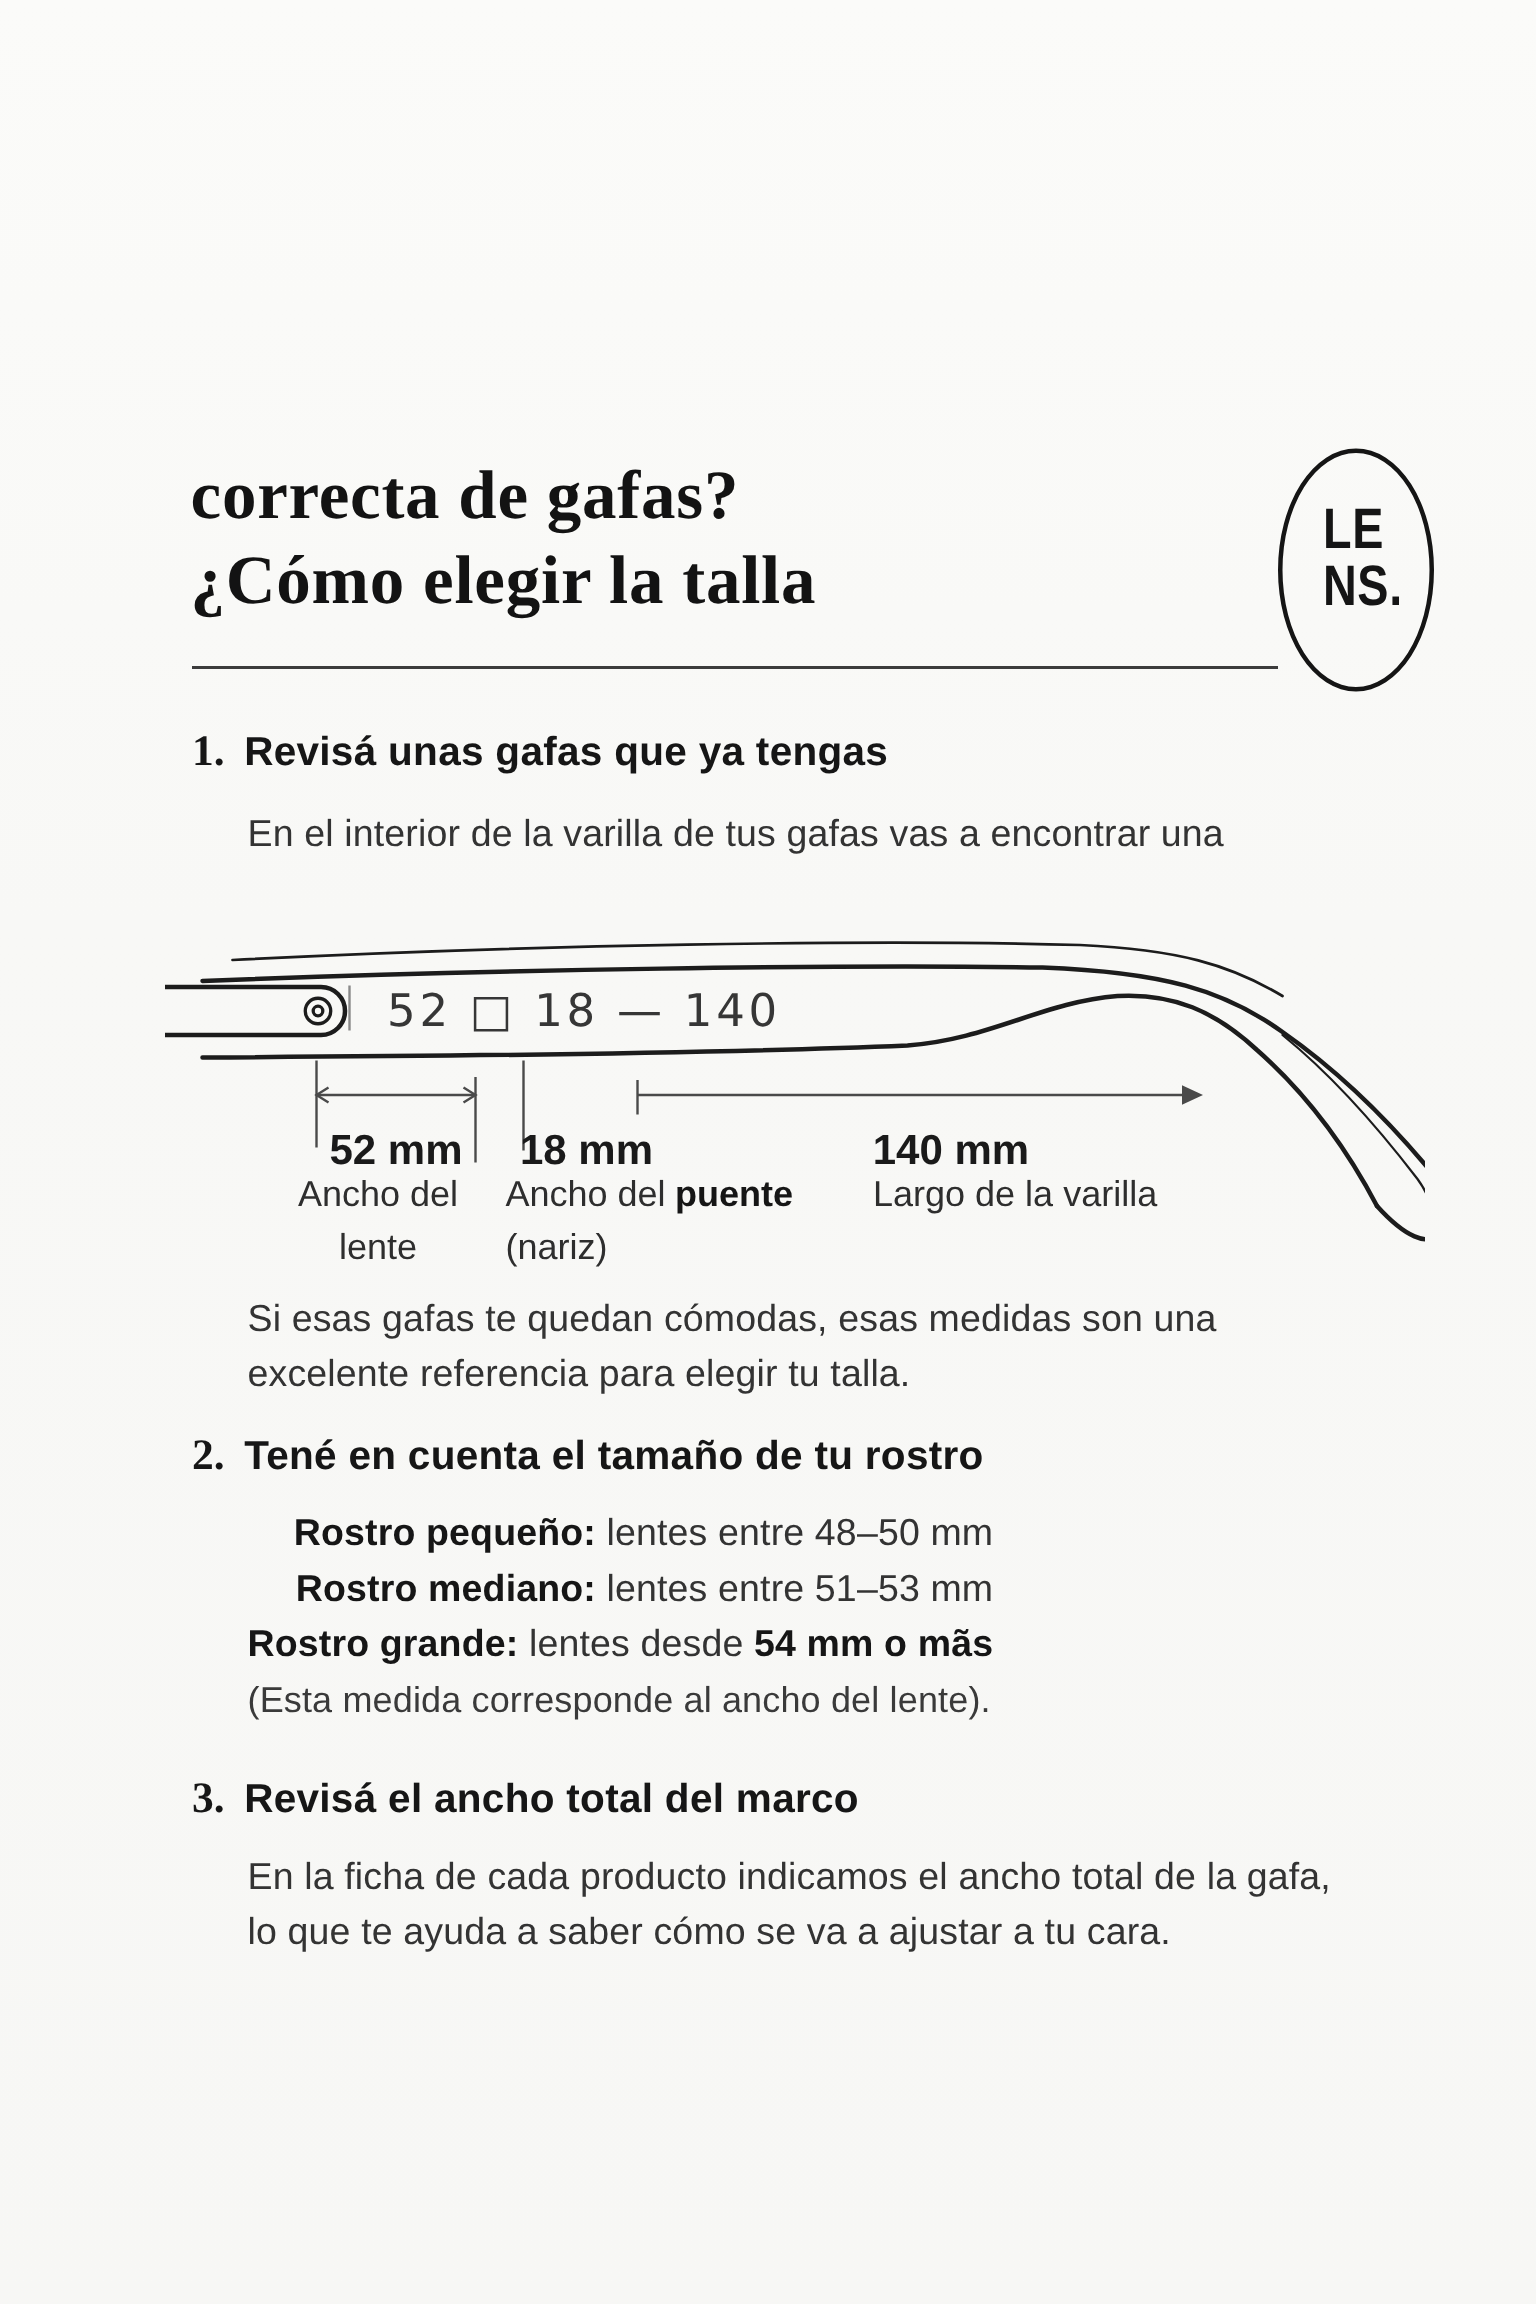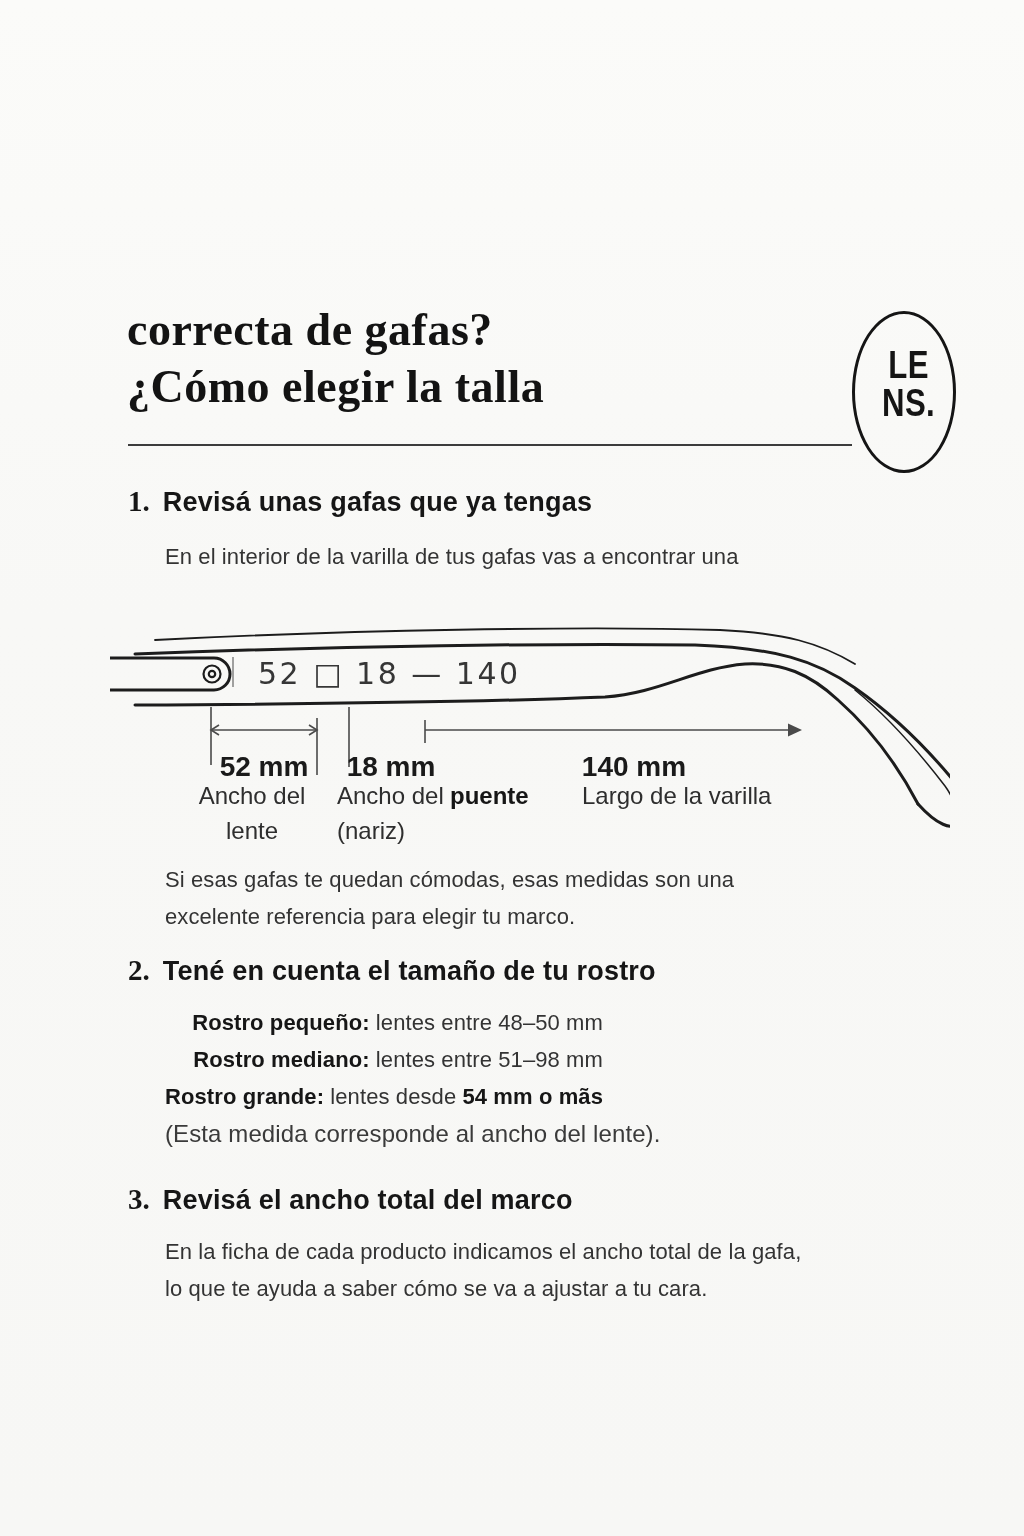--- a/index.html
+++ b/index.html
@@ -15,27 +15,26 @@
   
   .title {
     position:absolute; left:127px; top:301px;
     font-family:"Liberation Serif", serif;
     font-weight:700;
     font-size:46px; line-height:57px;
     letter-spacing:0.5px;
     color:#131313;
   }
   .logo {
-    position:absolute; left:852px; top:311px;
+    position:absolute; left:852px; top:299px;
     width:104px; height:162px;
     border:3px solid #151515;
     border-radius:52px / 81px;
     box-sizing:border-box;
     background:transparent;
-    text-align:center;
   }
   .logo-text {
     position:absolute; left:27px; top:32px;
     font-size:38px; line-height:38px;
     font-weight:600; color:#151515;
     transform:scaleX(0.82); transform-origin:left top;
     letter-spacing:0.5px;
   }
   .rule {
     position:absolute; left:128px; top:444px;
@@ -54,21 +53,21 @@
     font-size:29px; font-weight:700;
   }
   .sec-title {
     font-size:27px; font-weight:700; letter-spacing:0.2px;text-align:center;
   }
   .h1 { top:485px; } .h2 { top:954px; } .h3 { top:1183px; }
 
   
   .body-block {
     position:absolute; left:165px;
-    font-size:22px; line-height:37px;
+    font-size:25px; line-height:37px;
     color:#333333; font-weight:400;
     letter-spacing:0.1px;
   }
   .b1 { top:538px; }
   .note1 { top:861px; }
   .items2 { top:1004px;text-align:right; }
   .note2 { top:1119px; font-size:24px; line-height:30px; color:#3a3a3a; }
   .b3 { top:1233px; }
   .bold-part { font-weight:700; color:#161616; }
 
@@ -160,30 +159,30 @@
 
     <text class="svg-label" x="227" y="186">Ancho del</text>
     <text class="svg-label svg-label-bold" x="340" y="186">puente</text>
     <text class="svg-label" x="227" y="221">(nariz)</text>
 
     <text class="svg-label" x="472" y="186">Largo de la varilla</text>
   </svg>
 
   <div class="body-block note1">
     <div>Si esas gafas te quedan cómodas, esas medidas son una</div>
-    <div>excelente referencia para elegir tu marco.</div>
+    <div>excelente referencia para elegir tu talla.</div>
   </div>
 
   <div class="sec-h h2">
     <span class="sec-num">2.</span>
     <span class="sec-title">Tené en cuenta el tamaño de tu rostro</span>
   </div>
   <div class="body-block items2">
     <div><span class="bold-part">Rostro pequeño:</span><span> lentes entre 48–50 mm</span></div>
-    <div><span class="bold-part">Rostro mediano:</span><span> lentes entre 51–98 mm</span></div>
+    <div><span class="bold-part">Rostro mediano:</span><span> lentes entre 51–53 mm</span></div>
     <div><span class="bold-part">Rostro grande:</span><span> lentes desde </span><span class="bold-part">54 mm o mãs</span></div>
   </div>
   <div class="body-block note2">(Esta medida corresponde al ancho del lente).</div>
 
   <div class="sec-h h3">
     <span class="sec-num">3.</span>
     <span class="sec-title">Revisá el ancho total del marco</span>
   </div>
   <div class="body-block b3">
     <div>En la ficha de cada producto indicamos el ancho total de la gafa,</div>

